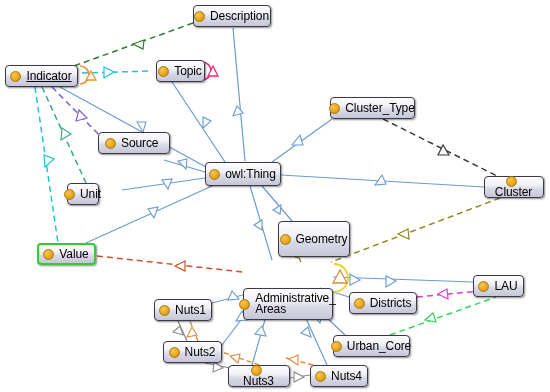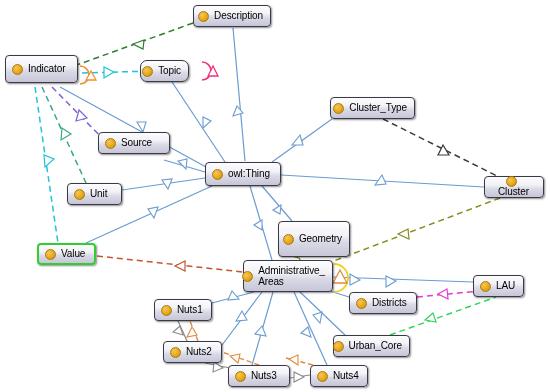--- a/index.html
+++ b/index.html
@@ -2,40 +2,40 @@
 <html><head>
 <meta charset="utf-8">
 <style>
   html,body{margin:0;padding:0;background:#fff;}
   body{width:550px;height:392px;overflow:hidden;font-family:"Liberation Sans",sans-serif;}
   #canvas{position:relative;width:550px;height:392px;background:#ffffff;}
   svg.edges{position:absolute;left:0;top:0;width:550px;height:392px;}
   .node{
     position:absolute;
     box-sizing:border-box;
-    display:flex;align-items:center;justify-content:flex-end;
+    display:flex;align-items:center;justify-content:center;
     border:1px solid #3a3a46;
     border-radius:4px;
     background:linear-gradient(to bottom,#fdfdff 0%,#f2f2f7 38%,#d9d9e6 60%,#c6c6d8 100%);
     box-shadow:1px 1px 2px rgba(0,0,0,0.45);
     padding:0 7px 0 6px;
     color:#000;
-    font-size:10px;
+    font-size:12px;
     line-height:10.5px;
     letter-spacing:-0.1px;
     white-space:pre;
   }
   .node .dot{
     width:9px;height:9px;border-radius:50%;
     background:radial-gradient(circle at 35% 33%,#f6c55a 0%,#e8a81c 55%,#c08708 100%);
     border:1px solid #a97c0c;
     flex:0 0 auto;margin-right:5px;
   }
   .node .lbl{flex:1 1 auto;text-align:left;}
-  .node.twoline{align-items:center;}
+  .node.twoline{align-items:center;margin-top:28px;}
   .node.twoline .lbl{line-height:11.5px;}
   .node.selected{border:2px solid #33cc33;}
   .node.selected .dot{margin-left:0px;}
 </style>
 </head>
 <body>
 
 <div id="canvas">
 
   <svg class="edges" viewBox="0 0 550 392">
@@ -148,31 +148,31 @@
 
       <path d="M202,62 A9,9 0 1 1 202,80" fill="none" stroke="#f0307a" stroke-width="1.6"></path>
       <path d="M213,66 L208,76 L218,76 Z" fill="#ffffff" stroke="#f0307a" stroke-width="1.3"></path>
 
       <path d="M334,264 A14,14 0 1 1 334,292" fill="none" stroke="#f0d020" stroke-width="1.8"></path>
       <path d="M340,270 L333,283 L347,283 Z" fill="#ffffff" stroke="#e08a3c" stroke-width="1.3"></path>
 
     </g>
   </svg>
 
-  <div class="node" style="left:5px;top:55px;width:73px;height:28px;">
+  <div class="node" style="left:5px;top:65px;width:73px;height:22px;text-decoration:underline;">
     <span class="dot"></span>
     <span class="lbl">Indicator</span>
   </div>
 
   <div class="node" style="left:193px;top:5px;width:78px;height:22px;">
     <span class="dot"></span>
     <span class="lbl">Description</span>
   </div>
 
-  <div class="node" style="left:140px;top:60px;width:49px;height:22px;border-radius:7px;">
+  <div class="node" style="left:156px;top:60px;width:49px;height:22px;">
     <span class="dot"></span>
     <span class="lbl">Topic</span>
   </div>
 
   <div class="node" style="left:330px;top:97px;width:85px;height:22px;">
     <span class="dot"></span>
     <span class="lbl">Cluster_Type</span>
   </div>
 
   <div class="node" style="left:98px;top:132px;width:72px;height:22px;">
@@ -183,21 +183,21 @@
   <div class="node" style="left:205px;top:162px;width:76px;height:24px;">
     <span class="dot"></span>
     <span class="lbl">owl:Thing</span>
   </div>
 
   <div class="node" style="left:484px;top:176px;width:60px;height:22px;flex-direction:column;">
     <span class="dot"></span>
     <span class="lbl">Cluster</span>
   </div>
 
-  <div class="node" style="left:67px;top:183px;width:55px;height:22px;">
+  <div class="node" style="left:67px;top:183px;width:32px;height:22px;">
     <span class="dot"></span>
     <span class="lbl">Unit</span>
   </div>
 
   <div class="node" style="left:278px;top:221px;width:72px;height:36px;">
     <span class="dot"></span>
     <span class="lbl">Geometry</span>
   </div>
 
   <div class="node selected" style="left:37px;top:243px;width:59px;height:22px;">
@@ -229,21 +229,21 @@
   <div class="node" style="left:333px;top:335px;width:77px;height:22px;">
     <span class="dot"></span>
     <span class="lbl">Urban_Core</span>
   </div>
 
   <div class="node" style="left:163px;top:341px;width:59px;height:22px;">
     <span class="dot"></span>
     <span class="lbl">Nuts2</span>
   </div>
 
-  <div class="node" style="left:228px;top:365px;width:62px;height:22px;">
+  <div class="node" style="left:228px;top:365px;width:62px;height:22px;flex-direction:column;">
     <span class="dot"></span>
     <span class="lbl">Nuts3</span>
   </div>
 
   <div class="node" style="left:310px;top:365px;width:58px;height:22px;">
     <span class="dot"></span>
     <span class="lbl">Nuts4</span>
   </div>
 
 </div>

